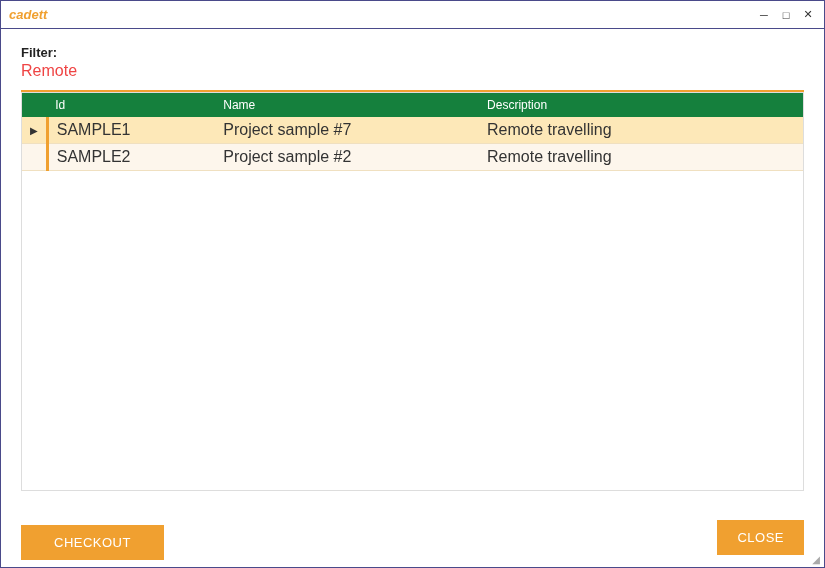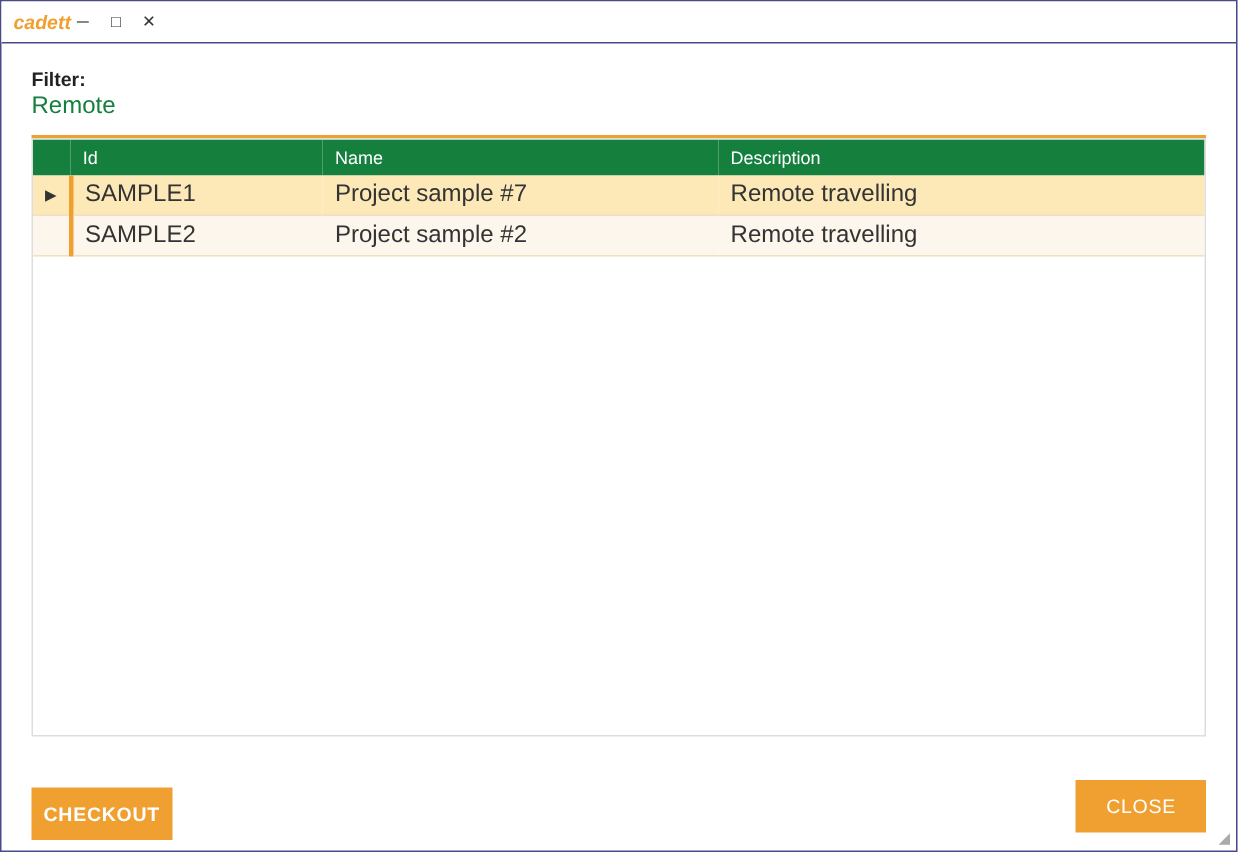--- a/index.html
+++ b/index.html
@@ -27,20 +27,21 @@
       flex-direction: column;
       position: relative;
     }
 
     .title-bar {
       background: #ffffff;
       border-bottom: 1px solid #4a4a8a;
       height: 28px;
       display: flex;
       align-items: center;
+      justify-content: space-between;
       padding: 0 8px;
       flex-shrink: 0;
     }
 
     .title-bar-logo {
       font-size: 13px;
       color: #f0a030;
       font-style: italic;
       font-weight: bold;
     }
@@ -74,21 +75,21 @@
 
     .filter-label {
       font-size: 13px;
       font-weight: bold;
       color: #222;
       margin-bottom: 2px;
     }
 
     .filter-value {
       font-size: 16px;
-      color: #15803d;
+      color: #ef4444;
       margin-bottom: 10px;
     }
 
     .divider {
       height: 2px;
       background: #f0a030;
       margin-bottom: 0;
     }
 
     .table-wrapper {
@@ -164,23 +165,23 @@
       align-items: center;
       justify-content: space-between;
       padding: 0 20px;
       flex-shrink: 0;
     }
 
     .btn-checkout {
       background: #f0a030;
       color: #fff;
       border: none;
-      padding: 10px 8px;
-      font-size: 13px;
-      font-weight: bold;
+      padding: 10px 33px;
+      font-size: 13px;
+      font-weight: normal;
       cursor: pointer;
       letter-spacing: 0.5px;
       margin-top: 11px;
     }
 
     .btn-close {
       background: #f0a030;
       color: #fff;
       border: none;
       padding: 10px 20px;

